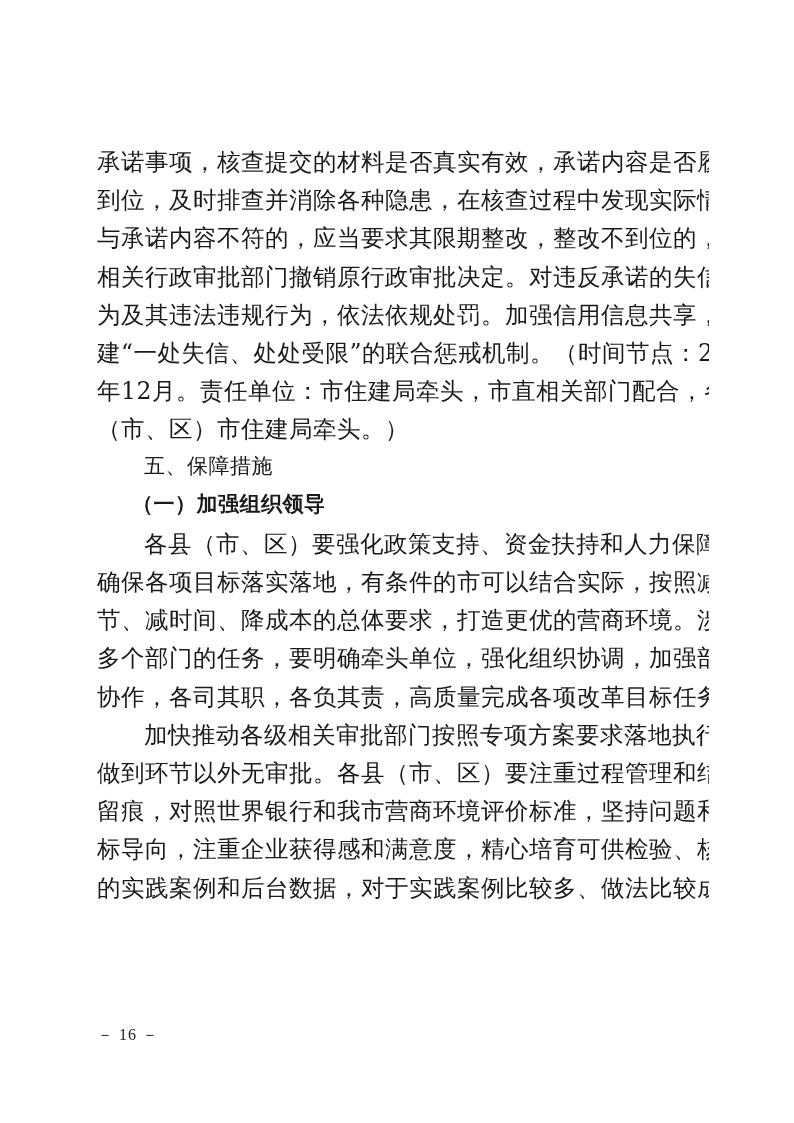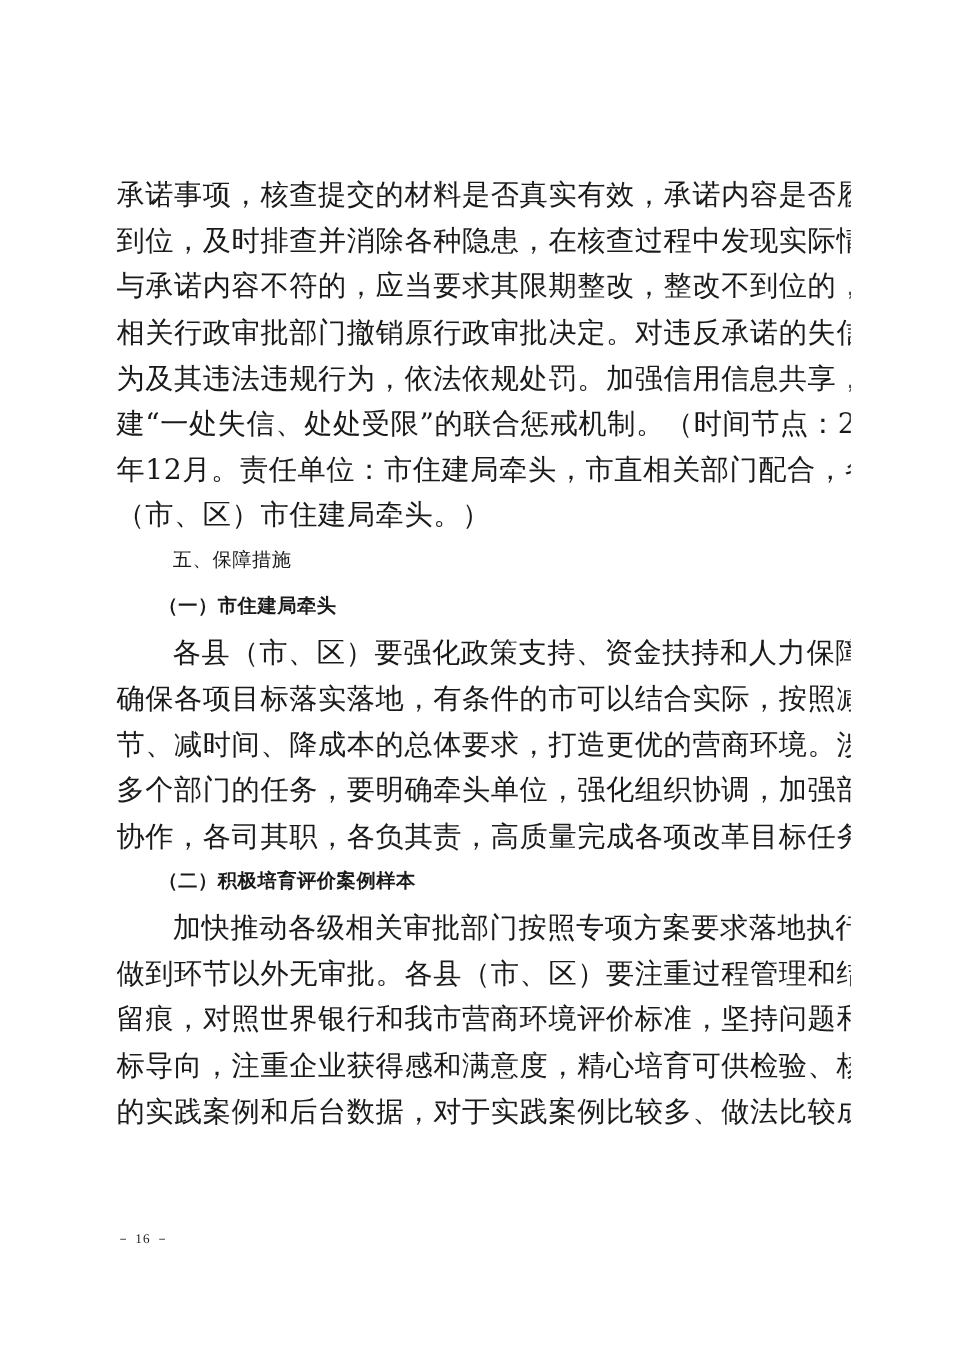--- a/index.html
+++ b/index.html
@@ -35,35 +35,35 @@
     .line.last {
       text-align-last: left;
     }
     .line.indent {
       padding-left: 47px;
     }
     .heading {
       display: block;
       height: 38.2px;
       line-height: 38.2px;
-      font-size: 16px;
+      font-size: 21px;
       white-space: nowrap;
       padding-left: 47px;
       font-family: Liberation Mono, monospace;
       letter-spacing: 0.5px;
     }
     .heading.bold {
       font-weight: bold;
       padding-left: 35px;
     }
     .page-number {
       position: absolute;
       left: 97px;
       top: 1025px;
-      font-size: 11px;
+      font-size: 16px;
       font-family: "Liberation Serif", "DejaVu Serif", serif;
       color: #222;
       letter-spacing: 1px;
       text-align: center;
     }
   </style>
 </head>
 <body>
 
 <div class="page">
@@ -74,31 +74,30 @@
     <span class="line">与承诺内容不符的，应当要求其限期整改，整改不到位的，由</span>
     <span class="line">相关行政审批部门撤销原行政审批决定。对违反承诺的失信行</span>
     <span class="line">为及其违法违规行为，依法依规处罚。加强信用信息共享，构</span>
     <span class="line">建“一处失信、处处受限”的联合惩戒机制。（时间节点：2020</span>
     <span class="line">年12月。责任单位：市住建局牵头，市直相关部门配合，各县</span>
     <span class="line last">（市、区）市住建局牵头。）</span>
   </div>
 
   <div class="heading">五、保障措施</div>
 
-  <div class="heading bold">（一）市住建局牵头</div>
+  <div class="heading bold">（一）加强组织领导</div>
 
   <div>
     <span class="line indent">各县（市、区）要强化政策支持、资金扶持和人力保障，</span>
     <span class="line">确保各项目标落实落地，有条件的市可以结合实际，按照减环</span>
     <span class="line">节、减时间、降成本的总体要求，打造更优的营商环境。涉及</span>
     <span class="line">多个部门的任务，要明确牵头单位，强化组织协调，加强部门</span>
     <span class="line last">协作，各司其职，各负其责，高质量完成各项改革目标任务。</span>
   </div>
 
-  <div class="heading bold">（二）积极培育评价案例样本</div>
 
   <div>
     <span class="line indent">加快推动各级相关审批部门按照专项方案要求落地执行，</span>
     <span class="line">做到环节以外无审批。各县（市、区）要注重过程管理和结果</span>
     <span class="line">留痕，对照世界银行和我市营商环境评价标准，坚持问题和目</span>
     <span class="line">标导向，注重企业获得感和满意度，精心培育可供检验、核查</span>
     <span class="line">的实践案例和后台数据，对于实践案例比较多、做法比较成熟</span>
   </div>
 
 </div>

